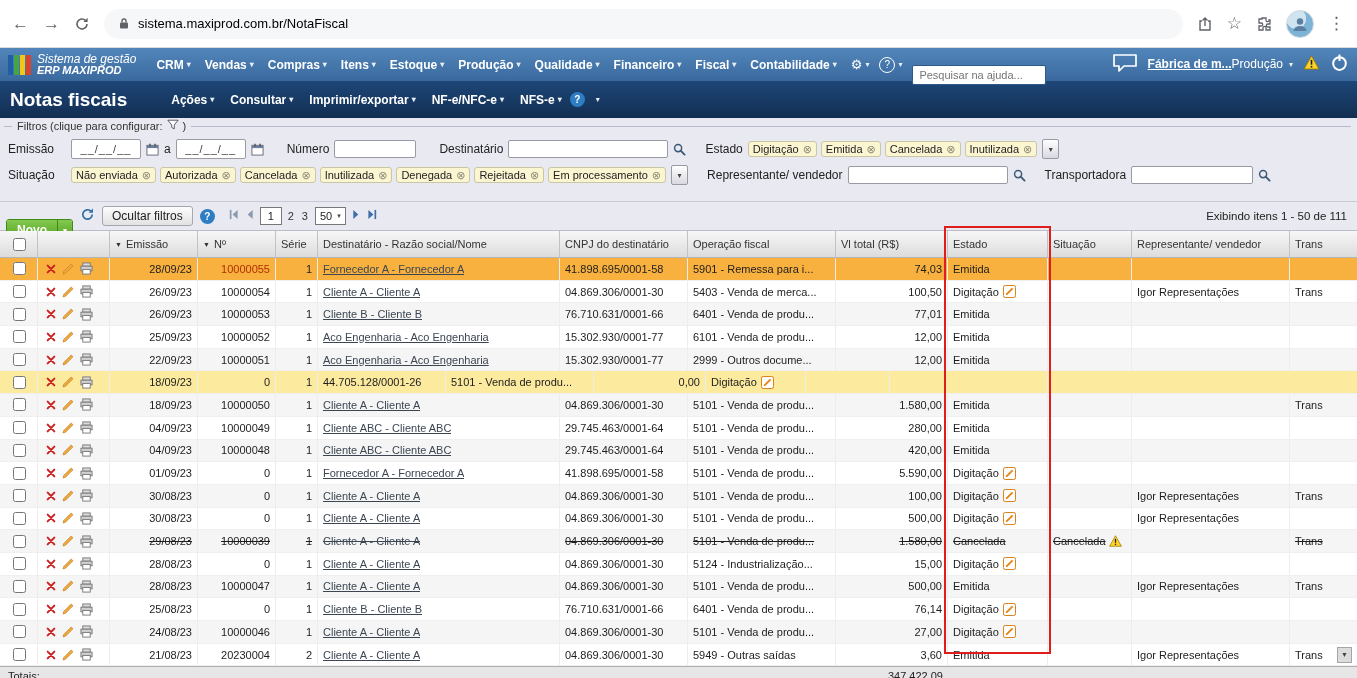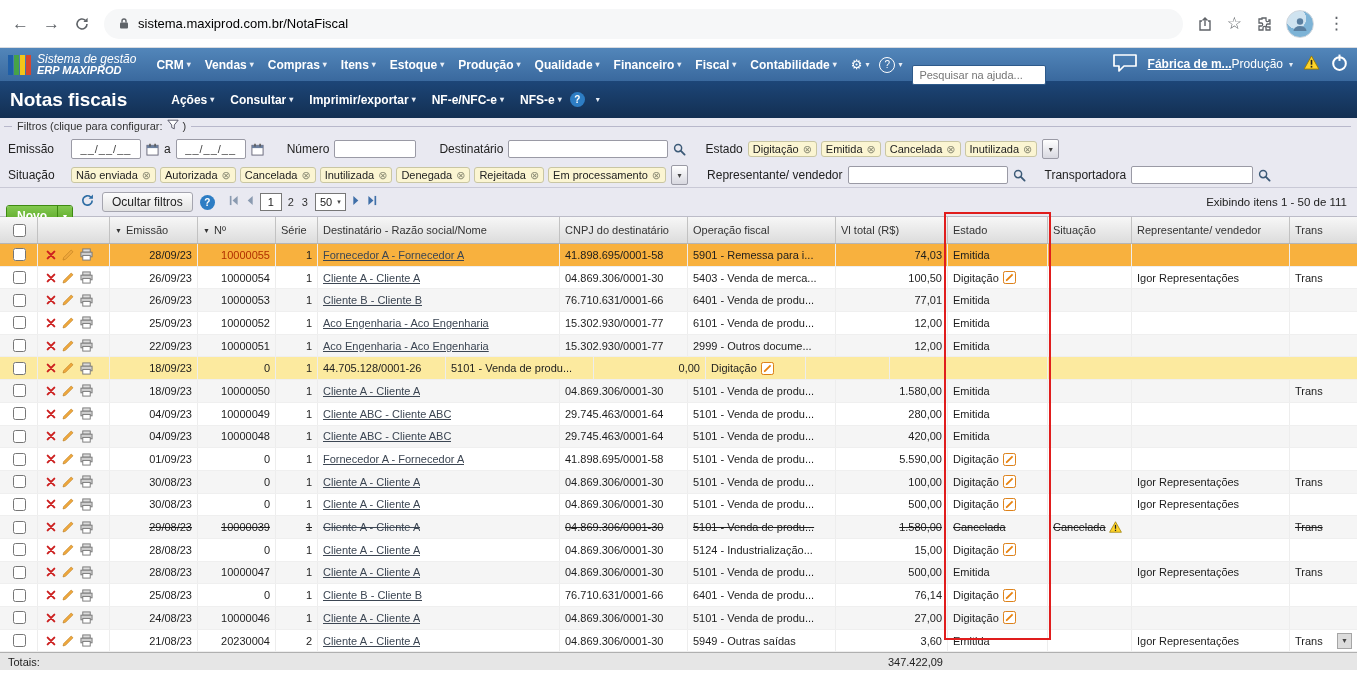--- a/index.html
+++ b/index.html
@@ -33,21 +33,21 @@
   .company-bottom{font-size:12px;display:inline-flex;align-items:center;gap:3px;}
 
   
   .titlebar{height:37px;background:linear-gradient(#1d4678,#132f52);display:flex;align-items:center;color:#fff;padding:0 10px;gap:8px;box-sizing:border-box;}
   .page-title{font-size:19px;font-weight:bold;margin-right:36px;}
   .pb-menus{display:flex;align-items:center;gap:16px;}
   .pb-item{font-size:12px;font-weight:bold;display:inline-flex;align-items:center;white-space:nowrap;}
   .help-blue{width:15px;height:15px;border-radius:50%;background:#2d7dc4;color:#fff;font-size:10px;font-weight:bold;display:inline-flex;align-items:center;justify-content:center;}
 
   
-  .filters{height:70px;background:#e9e9f1;border-bottom:1px solid #c9c9d6;position:relative;padding:16px 8px 0;box-sizing:border-box;font-size:12px;color:#222;}
+  .filters{height:84px;background:#e9e9f1;border-bottom:1px solid #c9c9d6;position:relative;padding:16px 8px 0;box-sizing:border-box;font-size:12px;color:#222;}
   .fieldset-line{position:absolute;top:8px;left:4px;right:6px;border-top:1px solid #b8b8cb;}
   .legend{position:absolute;top:-8px;left:8px;background:#e9e9f1;padding:0 5px;font-size:11px;color:#333;display:inline-flex;align-items:center;gap:4px;white-space:nowrap;}
   .f-row{height:22px;display:flex;align-items:center;gap:5px;margin-top:4px;}
   .f-label{white-space:nowrap;}
   .w1{width:58px;}
   .ml18{margin-left:18px;} .ml14{margin-left:14px;}
   .date-input{width:64px;height:16px;border:1px solid #9a9aa5;border-radius:2px;font-size:11px;text-align:center;letter-spacing:1px;color:#444;background:#fff;}
   .txt-input{height:16px;border:1px solid #9a9aa5;border-radius:2px;font-size:11px;padding:0 4px;background:#fff;}
   .w72{width:72px;} .w150{width:150px;} .w115{width:112px;}
   .cal-btn,.mag{display:inline-flex;align-items:center;}

